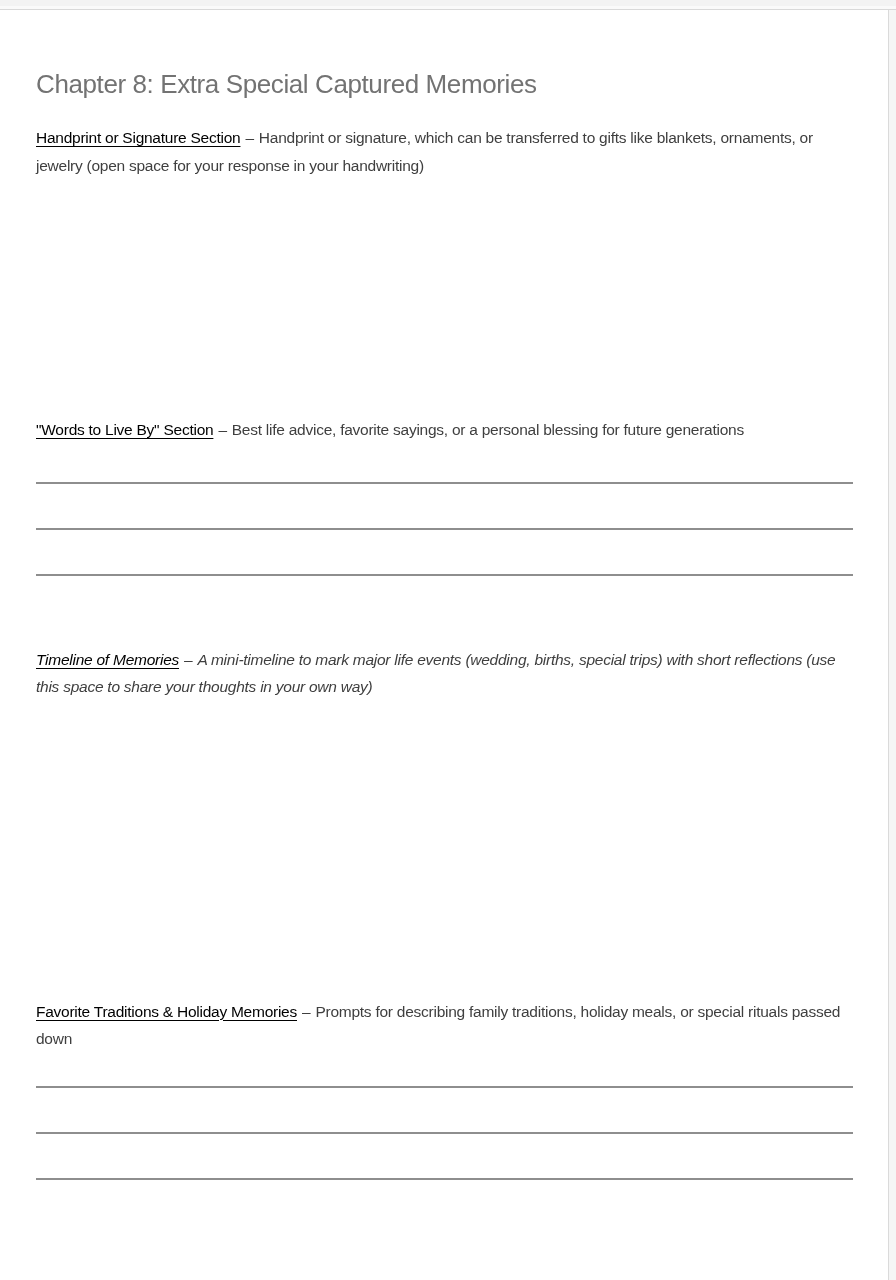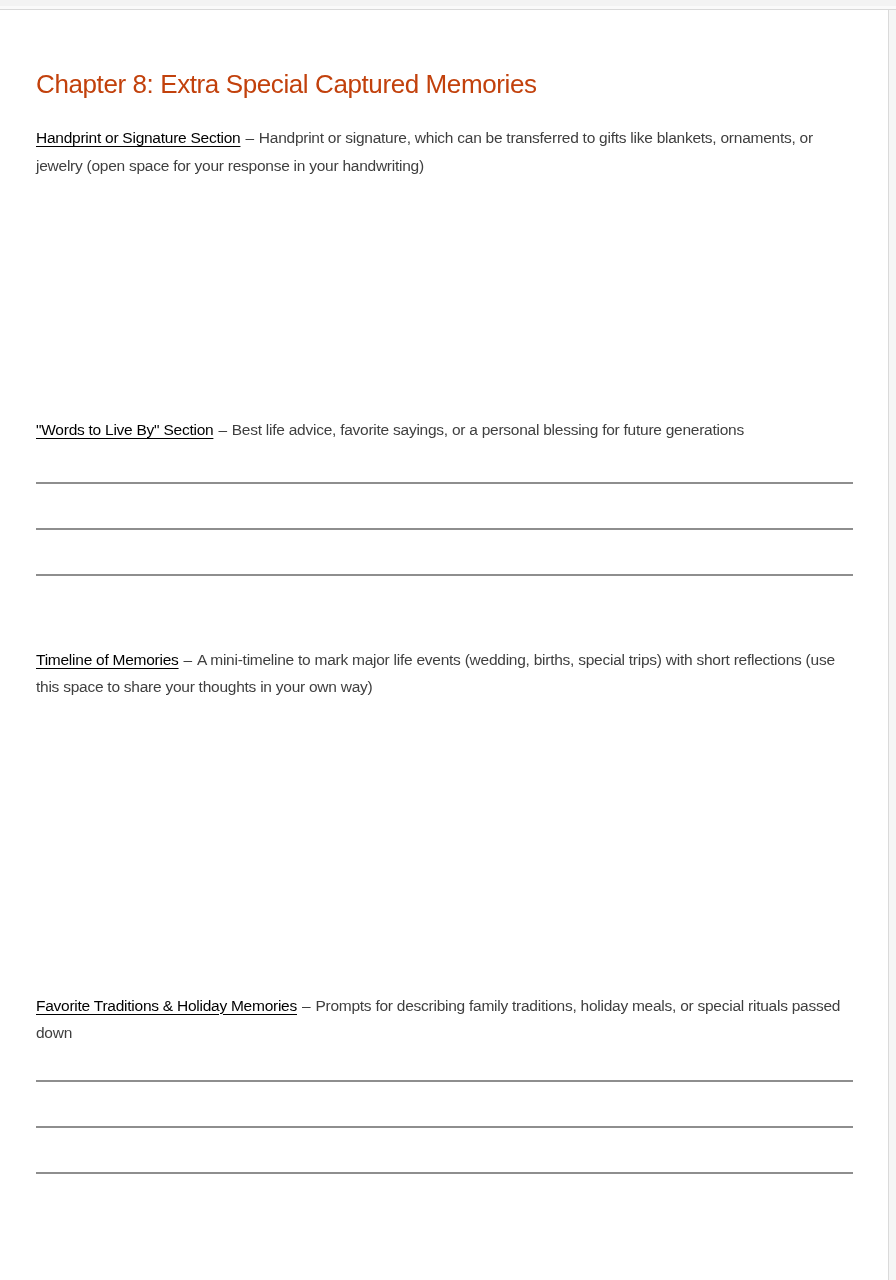--- a/index.html
+++ b/index.html
@@ -43,21 +43,21 @@
     padding: 0 36px;
     box-sizing: border-box;
   }
 
   .doc-title {
     margin: 56px 0 0 0;
     font-size: 26px;
     line-height: 34px;
     font-weight: 400;
     letter-spacing: -0.4px;
-    color: #c2410c;
+    color: #737373;
   }
 
   .para {
     margin: 0;
     font-size: 15.5px;
     line-height: 27.5px;
     letter-spacing: -0.25px;
     color: #3f3f3f;
   }
 
@@ -66,22 +66,22 @@
     text-underline-offset: 3px;
     text-decoration-thickness: 1px;
     color: #000000;
   }
   .sep {
     margin: 0 5px;
   }
 
   .sec-1 .para { margin-top: 23px; }
   .sec-2 .para { margin-top: 0; }
-  .sec-3 .para { margin-top: 70px; }
-  .sec-4 .para { margin-top: 6px; }
+  .sec-3 .para { margin-top: 70px; font-style: italic; }
+  .sec-4 .para { margin-top: 12px; }
 
   .open-space-handprint { height: 237px; }
   .open-space-timeline  { height: 285px; }
 
   .w-lines { width: 817px; }
   .w-line {
     height: 44px;
     border-bottom: 2px solid #8e8e8e;
   }
   .sec-2 .w-line:first-child { height: 38px; }

